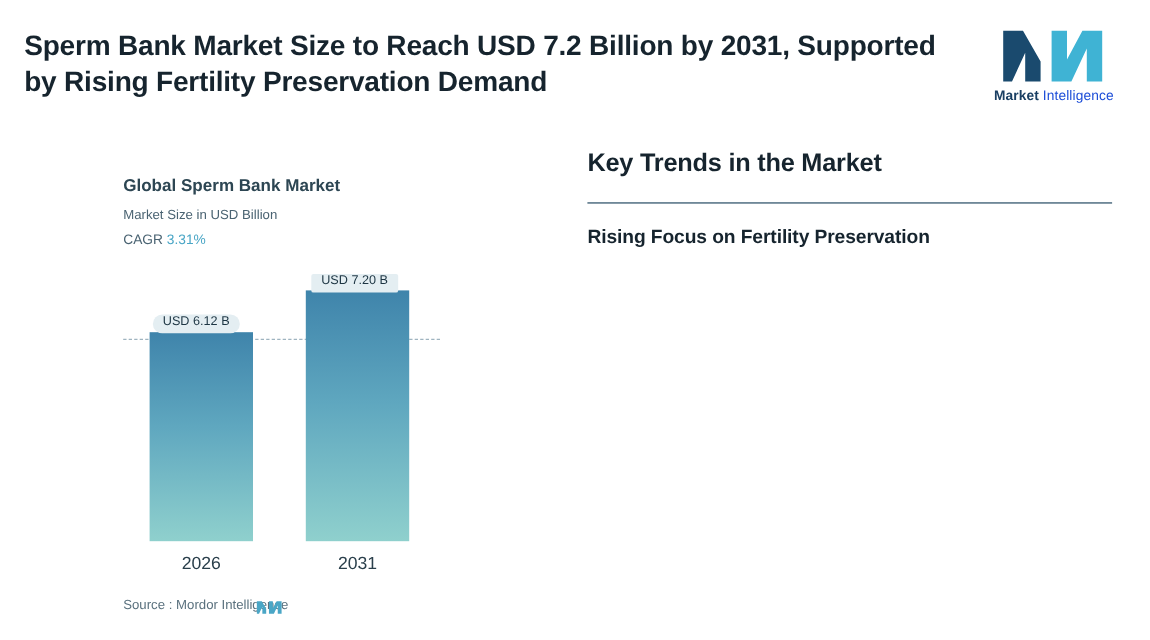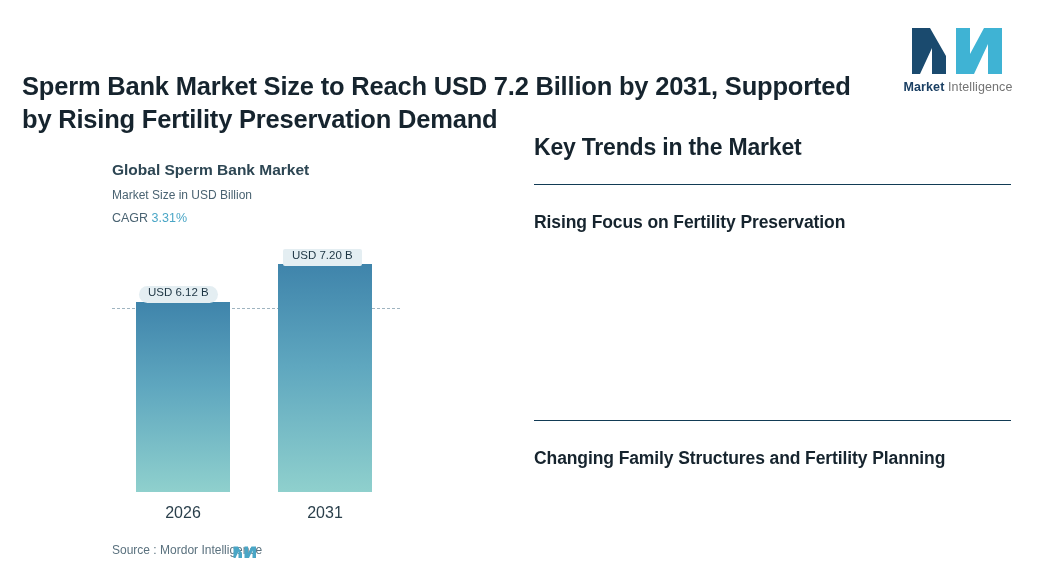--- a/index.html
+++ b/index.html
@@ -23,21 +23,20 @@
   .title {
     position: absolute;
     left: 22px;
     top: 26px;
     width: 830px;
     font-size: 25.5px;
     font-weight: bold;
     line-height: 1.30;
     letter-spacing: -0.2px;
     color: #16242e;
-    margin-top: 44px;
   }
   .logo {
     position: absolute;
     right: 26px;
     top: 22px;
     width: 122px;
     text-align: center;
   }
   .logo-mark {
     width: 104px;
@@ -45,21 +44,21 @@
     margin: 0 auto;
     display: block;
   }
   .logo-text {
     margin-top: 2px;
     font-size: 12.5px;
     letter-spacing: 0.1px;
     white-space: nowrap;
   }
   .logo-text b { color: #1a3f63; font-weight: bold; }
-  .logo-text span { color: #737373; }
+  .logo-text span { color: #1d4ed8; }
 
   
   .chart-panel {
     position: absolute;
     left: 0; top: 112px;
     width: 515px;
     height: 470px;
   }
   .chart-title {
     position: absolute;
@@ -157,21 +156,21 @@
     font-size: 23px;
     font-weight: bold;
     color: #16242e;
     letter-spacing: -0.2px;
   }
   .trend-item {
     position: absolute;
     left: 0;
     width: 477px;
     border-top: 1.6px solid #123b55;
-    padding-top: 26px;
+    padding-top: 19px;
   }
   .trend-item .txt {
     font-size: 17.5px;
     font-weight: bold;
     color: #16242e;
     line-height: 1.33;
     letter-spacing: -0.1px;
   }
   .t1 { top: 72px; }
   .t2 { top: 190px; }
@@ -226,16 +225,13 @@
     <polygon points="50,52 50,6 64,6 64,32 78,6 96,6 96,52 82,52 82,22 68,52" fill="#4aa6c6"></polygon>
   </svg>
 </div>
 
 <div class="trends">
   <div class="trends-title">Key Trends in the Market</div>
 
   <div class="trend-item t1">
     <div class="txt">Rising Focus on Fertility Preservation</div>
   </div>
-  <div class="trend-item t3">
-    <div class="txt">Changing Family Structures and Fertility Planning</div>
-  </div>
 </div>
 
 </body></html>

